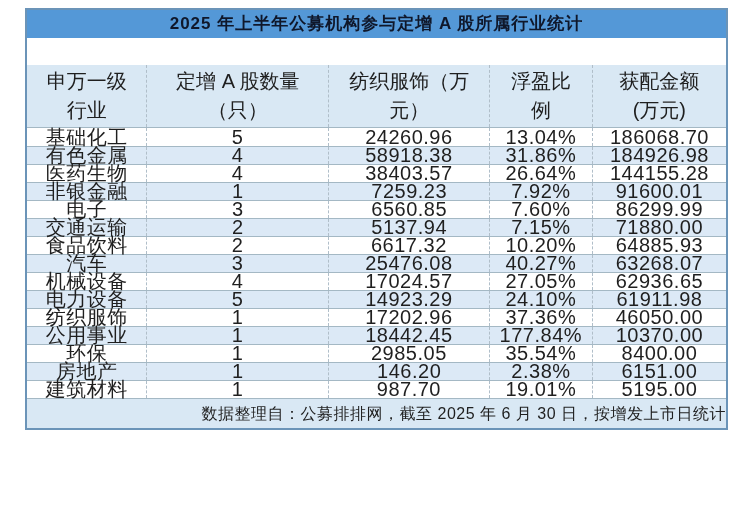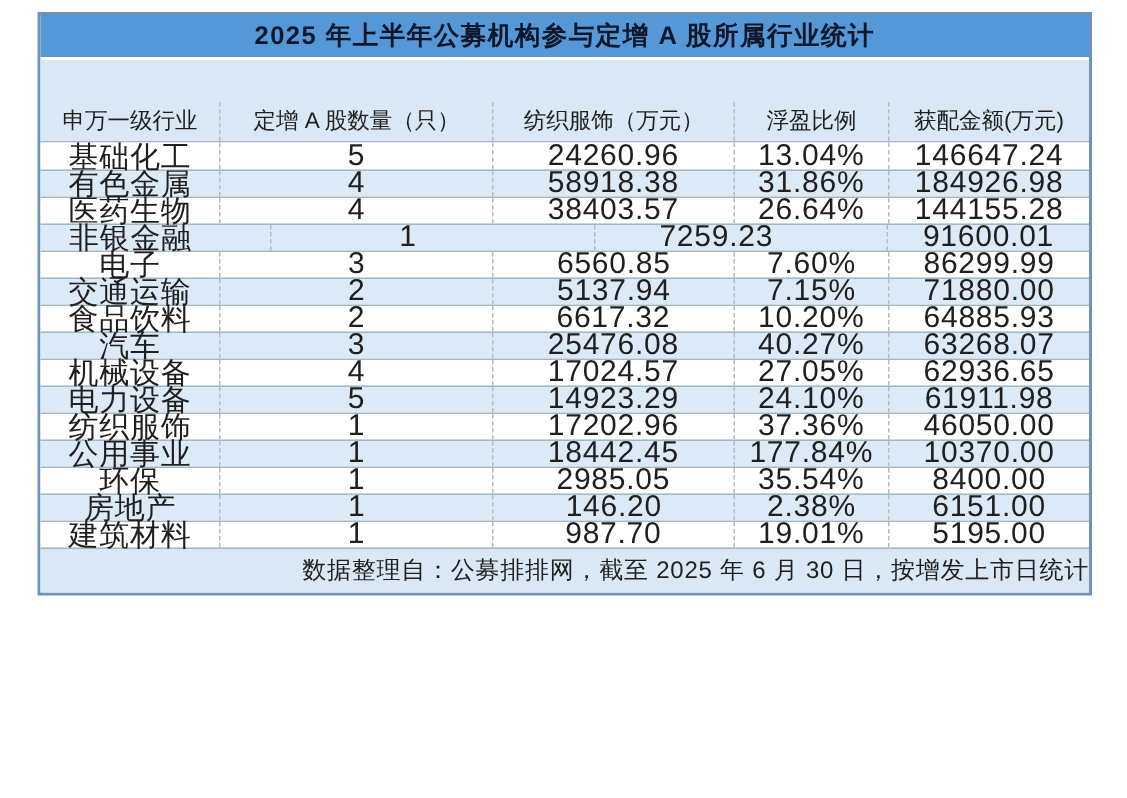--- a/index.html
+++ b/index.html
@@ -15,23 +15,24 @@
   }
   .title-bar{
     background:var(--title-bg,#5498d7);
     color:#0f172a;font-weight:bold;font-size:17px;
     height:28px;line-height:28px;text-align:center;
     border-bottom:2px solid #ffffff;
     letter-spacing:1px;
   }
   .header-row{
     display:flex;background:var(--header-bg,#d9e8f4);
-    min-height:54px;align-items:flex-end;
+    min-height:54px;align-items:flex-start;
     border-bottom:1px solid var(--hline,#a4b8c4);
-    font-size:15px;
+    font-size:20px;
+    margin-top:25px;
   }
   .header-row .cell{
     display:flex;align-items:center;justify-content:center;
     text-align:center;line-height:1.45;
   }
   .cell{box-sizing:border-box;}
   .col-0{width:120px;padding:2px 14px;}
   .col-1{width:183px;padding:2px 8px;}
   .col-2{width:162px;padding:2px 8px;}
   .col-3{width:103px;padding:2px 19px;}
@@ -72,40 +73,41 @@
       <div class="cell col-3">浮盈比例</div>
       <div class="cell col-4">获配金额(万元)</div>
     </div>
 
     <div id="table-body">
         <div class="data-row">
     <div class="cell col-0">基础化工</div>
     <div class="cell col-1">5</div>
     <div class="cell col-2">24260.96</div>
     <div class="cell col-3">13.04%</div>
-    <div class="cell col-4">146647.24</div>
+    <div class="cell col-4">186068.70</div>
   </div>
         <div class="data-row even">
     <div class="cell col-0">有色金属</div>
     <div class="cell col-1">4</div>
     <div class="cell col-2">58918.38</div>
     <div class="cell col-3">31.86%</div>
     <div class="cell col-4">184926.98</div>
   </div>
         <div class="data-row">
     <div class="cell col-0">医药生物</div>
     <div class="cell col-1">4</div>
     <div class="cell col-2">38403.57</div>
     <div class="cell col-3">26.64%</div>
     <div class="cell col-4">144155.28</div>
   </div>
         <div class="data-row even">
     <div class="cell col-0">非银金融</div>
     <div class="cell col-1">1</div>
     <div class="cell col-2">7259.23</div>
+    <div class="cell col-3">7.92%</div>
     <div class="cell col-4">91600.01</div>
   </div>
         <div class="data-row">
     <div class="cell col-0">电子</div>
     <div class="cell col-1">3</div>
     <div class="cell col-2">6560.85</div>
     <div class="cell col-3">7.60%</div>
     <div class="cell col-4">86299.99</div>
   </div>
         <div class="data-row even">

